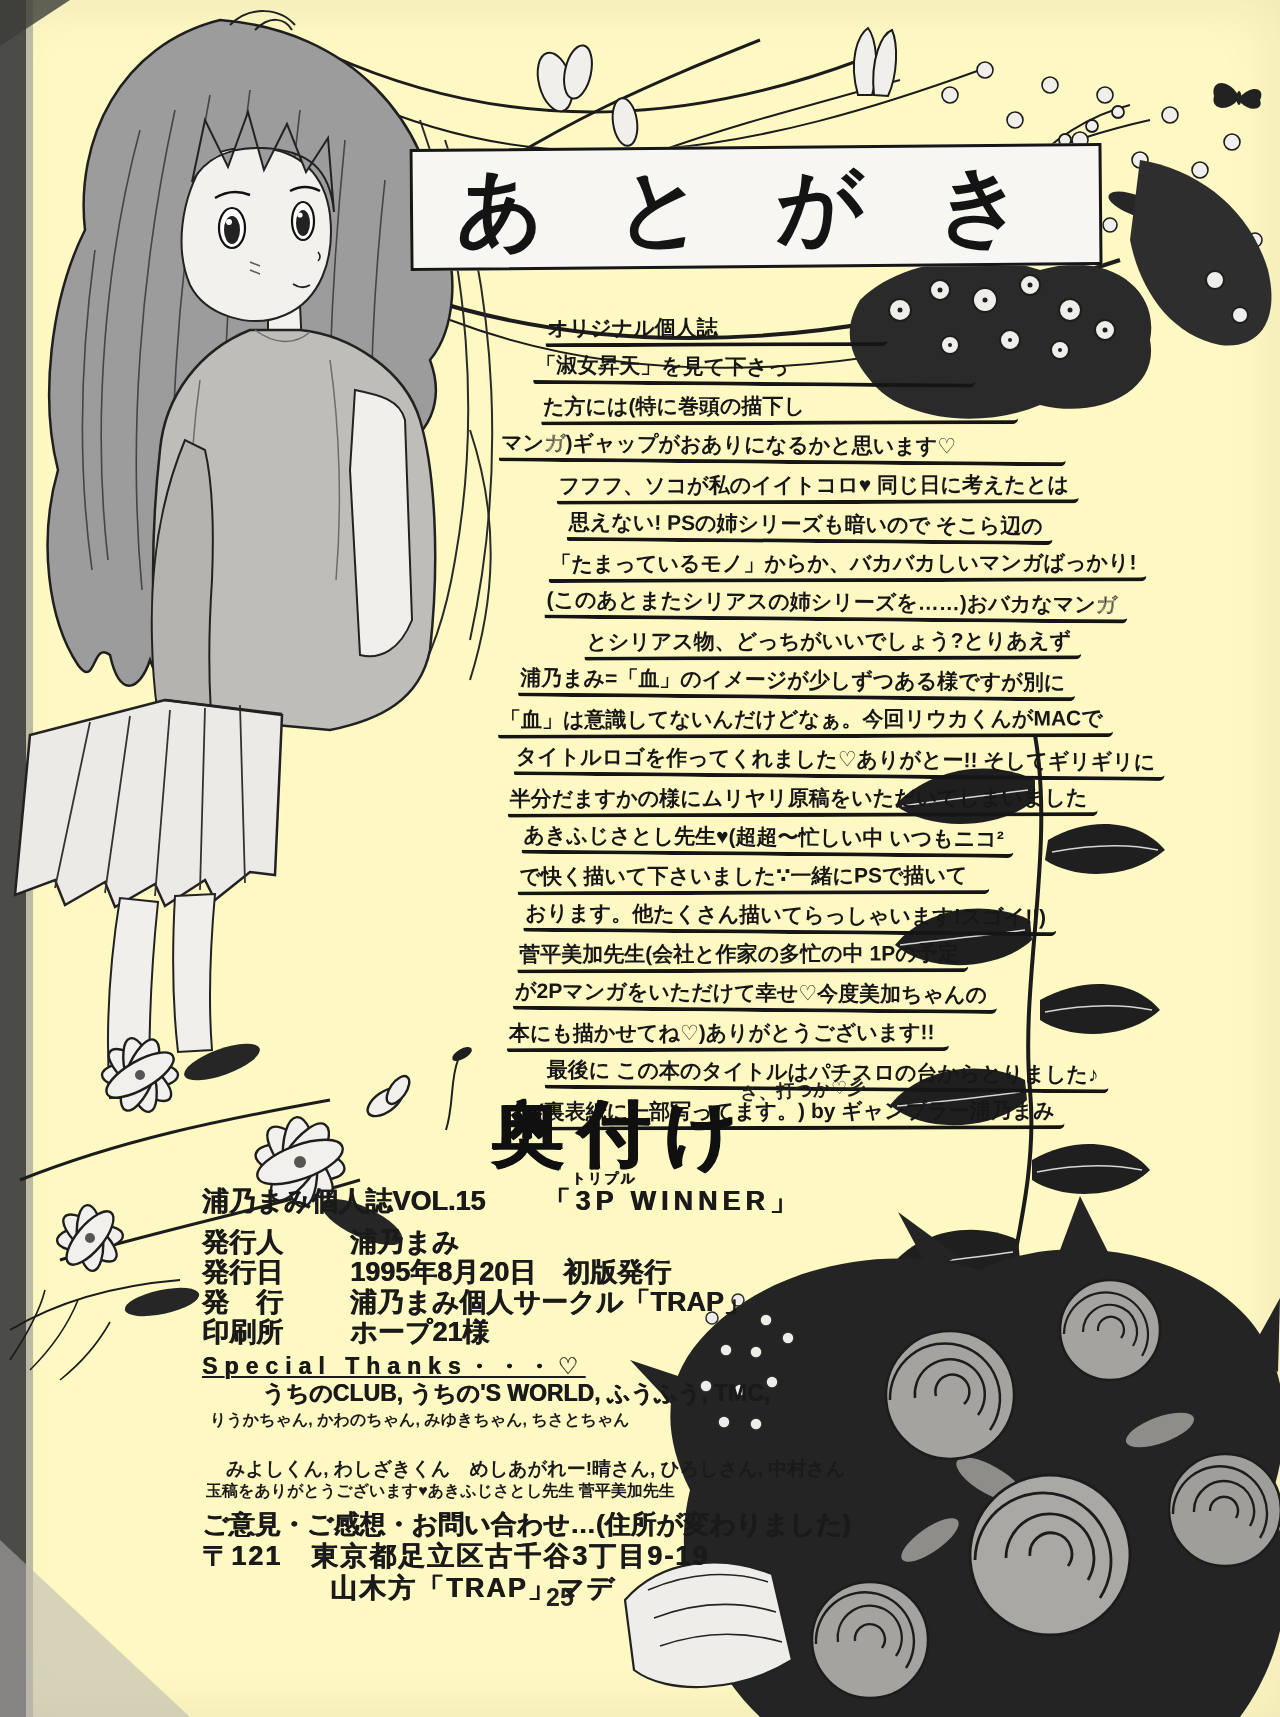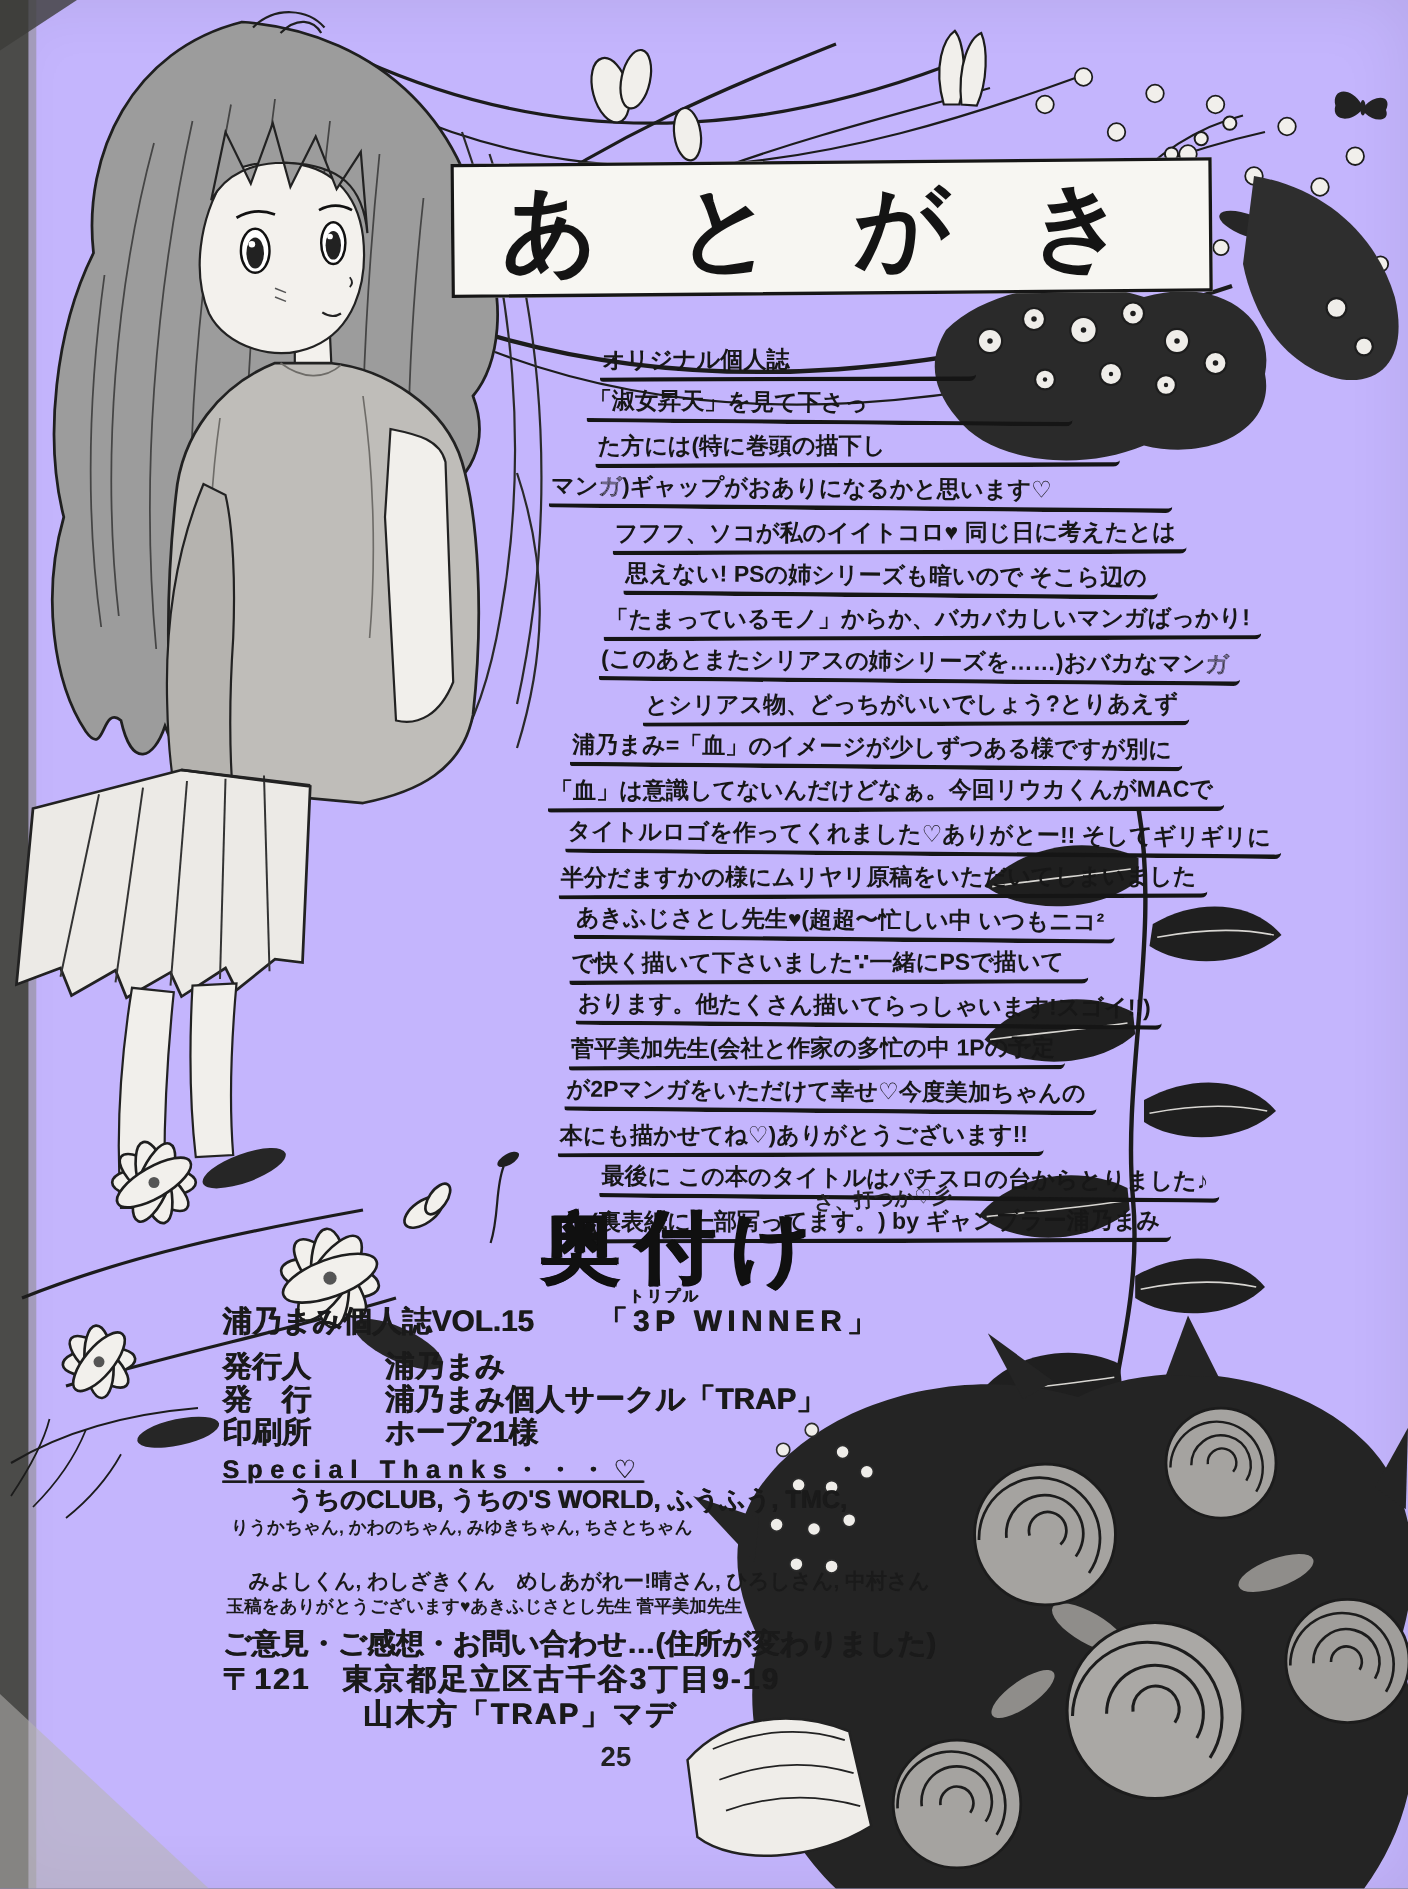--- a/index.html
+++ b/index.html
@@ -1,18 +1,18 @@
 <!DOCTYPE html>
 <html><head>
 <meta charset="utf-8">
 <style>
   html,body{margin:0;padding:0;background:#777;}
   .page{
     position:relative;width:1280px;height:1717px;margin:0 auto;
-    background:#c4b5fd;overflow:hidden;
+    background:#fef9c3;overflow:hidden;
     font-family:"Liberation Sans","DejaVu Sans",sans-serif;color:#1b1b1b;
     box-shadow:inset 0 0 60px rgba(0,0,0,.08);
   }
   .artwork{position:absolute;left:0;top:0;z-index:1;}
   
   .title-box{
     position:absolute;left:410px;top:146px;width:686px;height:116px;
     background:#f7f6f2;border:3px solid #161616;transform:rotate(-0.5deg);
     display:flex;align-items:center;justify-content:center;z-index:2;
   }
@@ -407,20 +407,24 @@
 
   <div class="colophon">
     <div class="col-title">
       <span>浦乃まみ個人誌VOL.15</span><span class="book-title"><span class="furigana">トリプル</span><span>「3P WINNER」</span></span>
     </div>
     <div class="col-row">
       <span class="lbl">発行人</span>
       <span class="val">浦乃まみ</span>
     </div>
     <div class="col-row">
+      <span class="lbl">発行日</span>
+      <span class="val">1995年8月20日　初版発行</span>
+    </div>
+    <div class="col-row">
       <span class="lbl">発　行</span>
       <span class="val">浦乃まみ個人サークル「TRAP」</span>
     </div>
     <div class="col-row">
       <span class="lbl">印刷所</span>
       <span class="val">ホープ21様</span>
     </div>
     <div class="sp-heading">Special Thanks・・・♡</div>
     <div class="sp-0">うちのCLUB, うちの'S WORLD, ふうふう, TMC,</div>
     <div class="sp-1">りうかちゃん, かわのちゃん, みゆきちゃん, ちさとちゃん</div>

